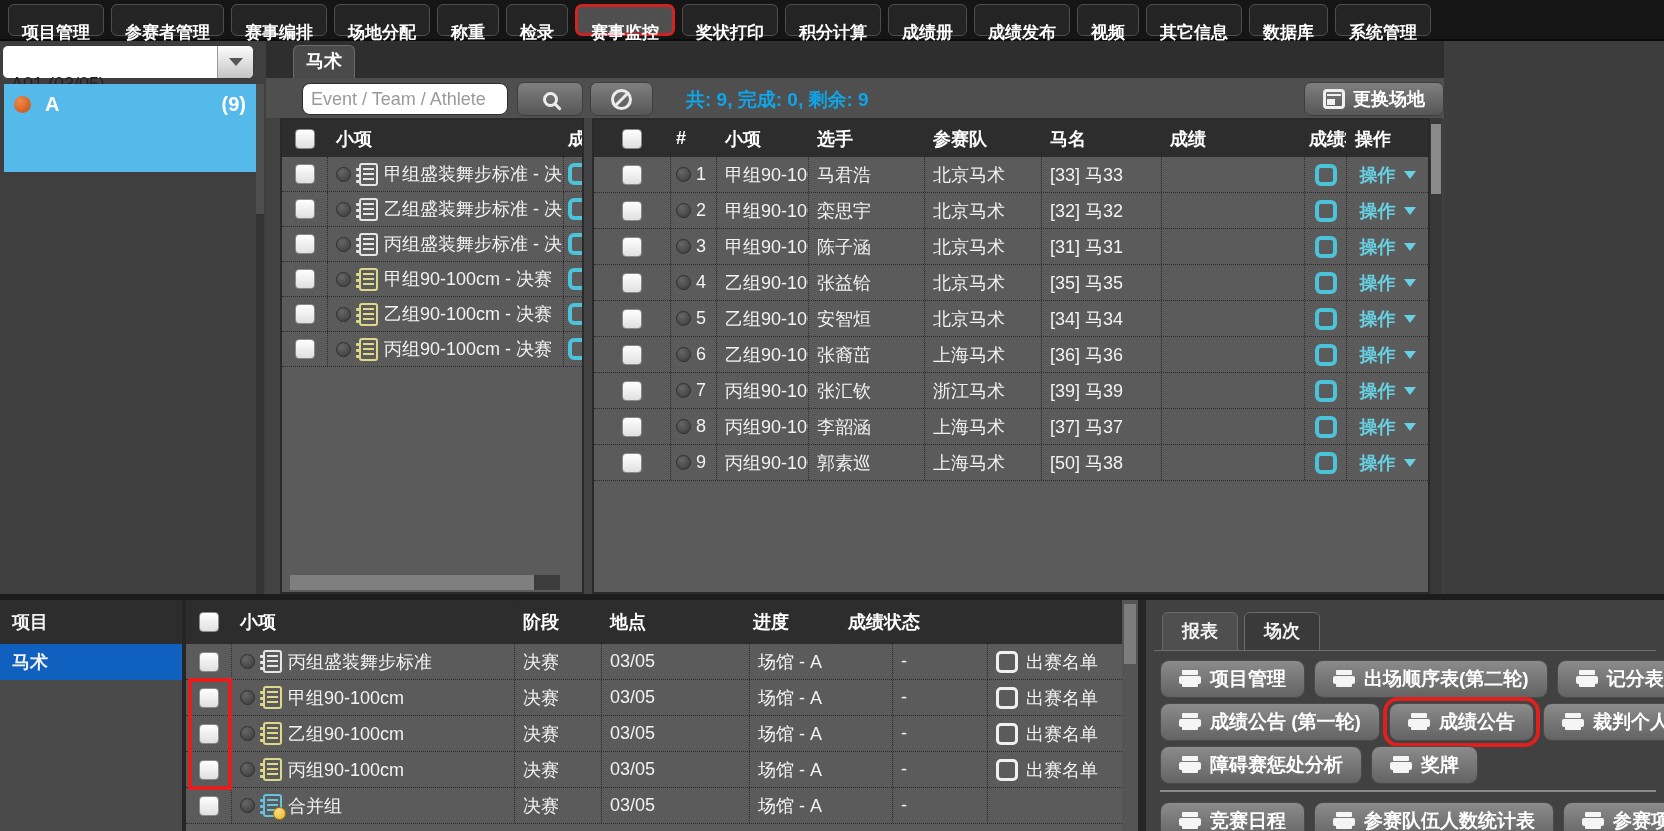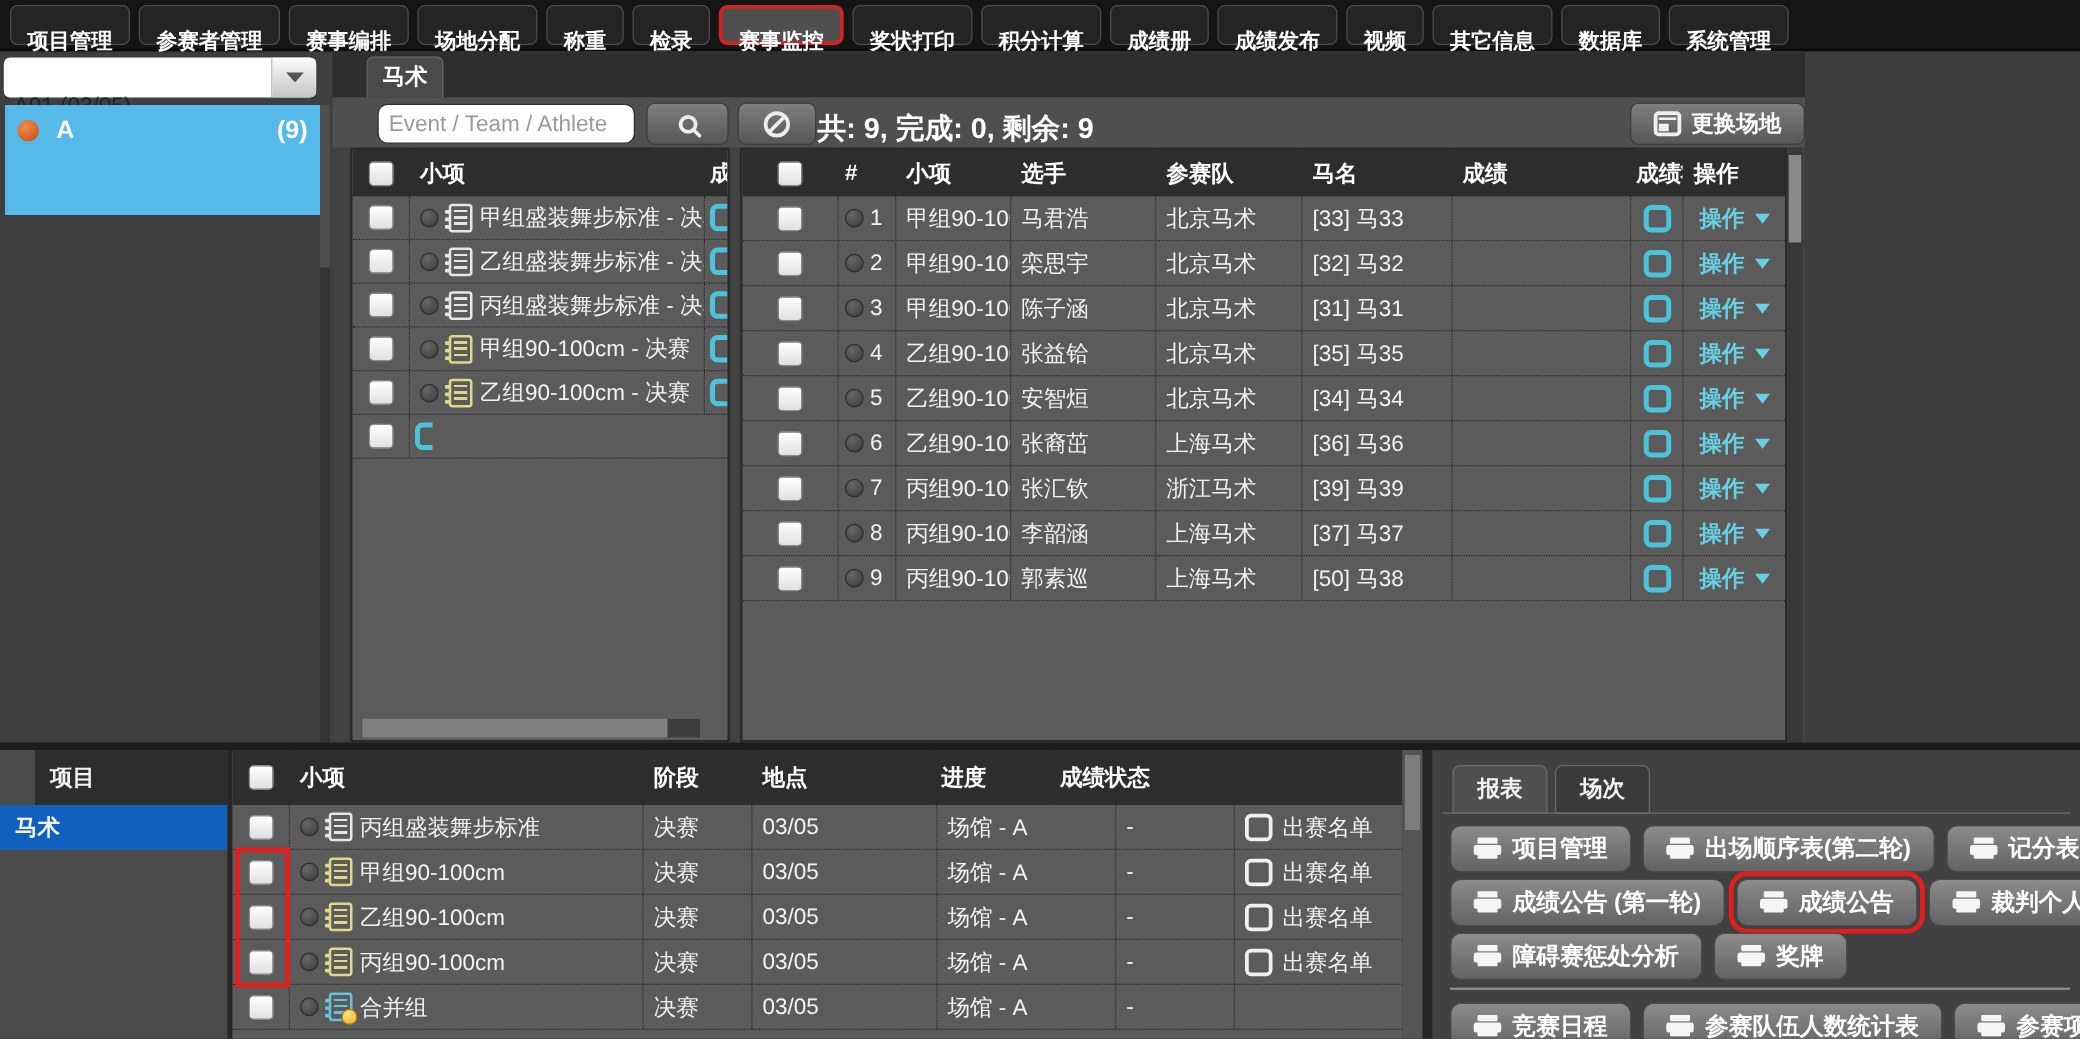--- a/index.html
+++ b/index.html
@@ -44,21 +44,21 @@
   .tool-btn { position:absolute; top:41px; height:34px; background:linear-gradient(#7f7f7f,#565656);
     border:1px solid #3e3e3e; border-radius:7px; display:flex; align-items:center; justify-content:center; }
   .btn-search { left:251px; width:66px; }
   .btn-clear { left:324px; width:63px; }
   .mag { position:relative; width:15px; height:15px; border:3px solid #ececec; border-radius:50%; display:inline-block; }
   .mag::after { content:""; position:absolute; right:-7px; bottom:-4px; width:9px; height:3px; background:#ececec;
     transform:rotate(45deg); border-radius:2px; }
   .noicon { position:relative; width:21px; height:21px; border:3px solid #ececec; border-radius:50%; display:inline-block; }
   .noicon::after { content:""; position:absolute; left:-2px; top:6px; width:19px; height:3px; background:#ececec;
     transform:rotate(-45deg); }
-  .summary { position:absolute; left:388px; top:46px; font-size:23px; font-weight:bold; color:#ffffff; }
+  .summary { position:absolute; left:420px; top:46px; font-size:19px; font-weight:bold; color:#0ea5e9; }
   .btn-venue { left:1018px; width:140px; gap:8px; font-size:18px; font-weight:bold; color:#fff;margin-left:20px; }
   .venue-icon { position:relative; width:22px; height:20px; border:3px solid #f0f0f0; border-radius:4px; display:inline-block; }
   .venue-icon::before { content:""; position:absolute; left:1px; bottom:1px; width:8px; height:6px; background:#f0f0f0; }
   .venue-icon::after { content:""; position:absolute; left:1px; top:2px; width:14px; height:2px; background:#f0f0f0; }
 
   
   .panel { position:absolute; top:77px; height:476px; background:#5b5b5b; border:2px solid #2a2a2a; overflow:hidden; }
   .thead { display:flex; height:37px; background:#2d2d2d; align-items:center; font-size:18px; font-weight:bold; color:#fff; }
   .trow { display:flex; height:35px; align-items:center; border-bottom:1px dotted #2b2b2b; font-size:18px; }
   .trow.sel { background:#1060bf; }
@@ -96,21 +96,21 @@
   .tri-cy { width:0; height:0; border-left:6px solid transparent; border-right:6px solid transparent;
     border-top:8px solid #67d1e3; }
   .vscroll { position:absolute; left:1164px; top:77px; width:12px; height:476px; background:#383838; }
   .vscroll .thumb { position:absolute; left:1px; top:6px; width:10px; height:70px; background:#8a8a8a; }
 
   
   .sep-h { position:absolute; left:0; top:594px; width:1664px; height:6px; background:#1c1c1c; }
   .bottom { position:absolute; left:0; top:600px; width:1664px; height:231px; background:#414141; }
   .projects { position:absolute; left:0; top:0; width:182px; height:231px; background:#4a4a4a; }
   .proj-head { height:44px; background:#2d2d2d; display:flex; align-items:center; padding-left:12px;
-    font-size:18px; font-weight:bold;margin-left:28px; }
+    font-size:18px; font-weight:bold; }
   .proj-row { height:36px; background:#1060bf; display:flex; align-items:center; padding-left:12px;
     font-size:18px; font-weight:bold; }
   .sep-v { position:absolute; left:182px; top:0; width:4px; height:231px; background:#262626; }
 
   .sched { position:absolute; left:186px; top:0; width:936px; height:231px; background:#5b5b5b; }
   .sched .thead { height:44px; }
   .sched .trow { height:36px; }
   .s0{width:46px;} .s1{width:283px; gap:6px;} .s2{width:87px;} .s3{width:148px;} .s4{width:143px;}
   .s5{width:95px;} .s6{flex:1; gap:8px;}
   .bscroll { position:absolute; left:1122px; top:0; width:16px; height:231px; background:#555; }
@@ -261,20 +261,25 @@
           <span>乙组90-100cm - 决赛</span>
         </div>
       <div class="cell ev-c2 last">
           <span class="chk-cyan"></span>
         </div>
     </div>
     <div class="trow">
       <div class="cell ev-c0 center">
           <span class="chk-white"></span>
         </div>
+      <div class="cell ev-c1">
+          <span class="radio-dot"></span>
+          <span class="nb nb-yellow"></span>
+          <span>丙组90-100cm - 决赛</span>
+        </div>
       <div class="cell ev-c2 last">
           <span class="chk-cyan"></span>
         </div>
     </div>
     <div class="hscroll">
         <span class="thumb"></span>
       </div>
   </div>
 
   <div class="panel ath-panel">

